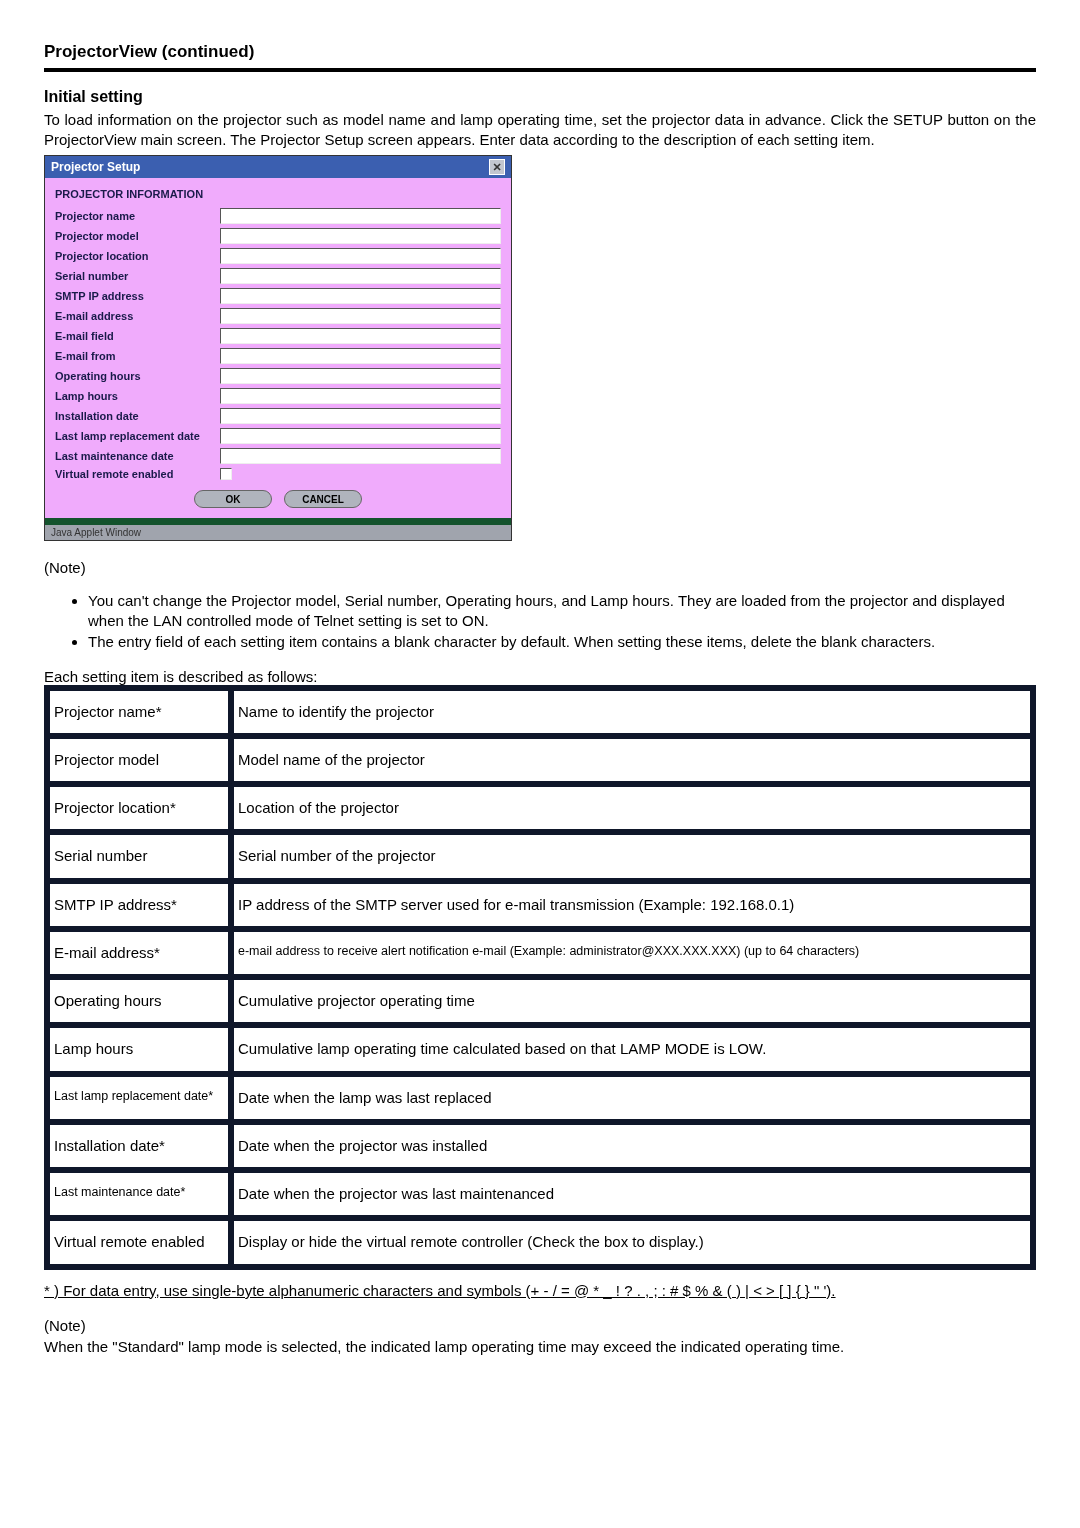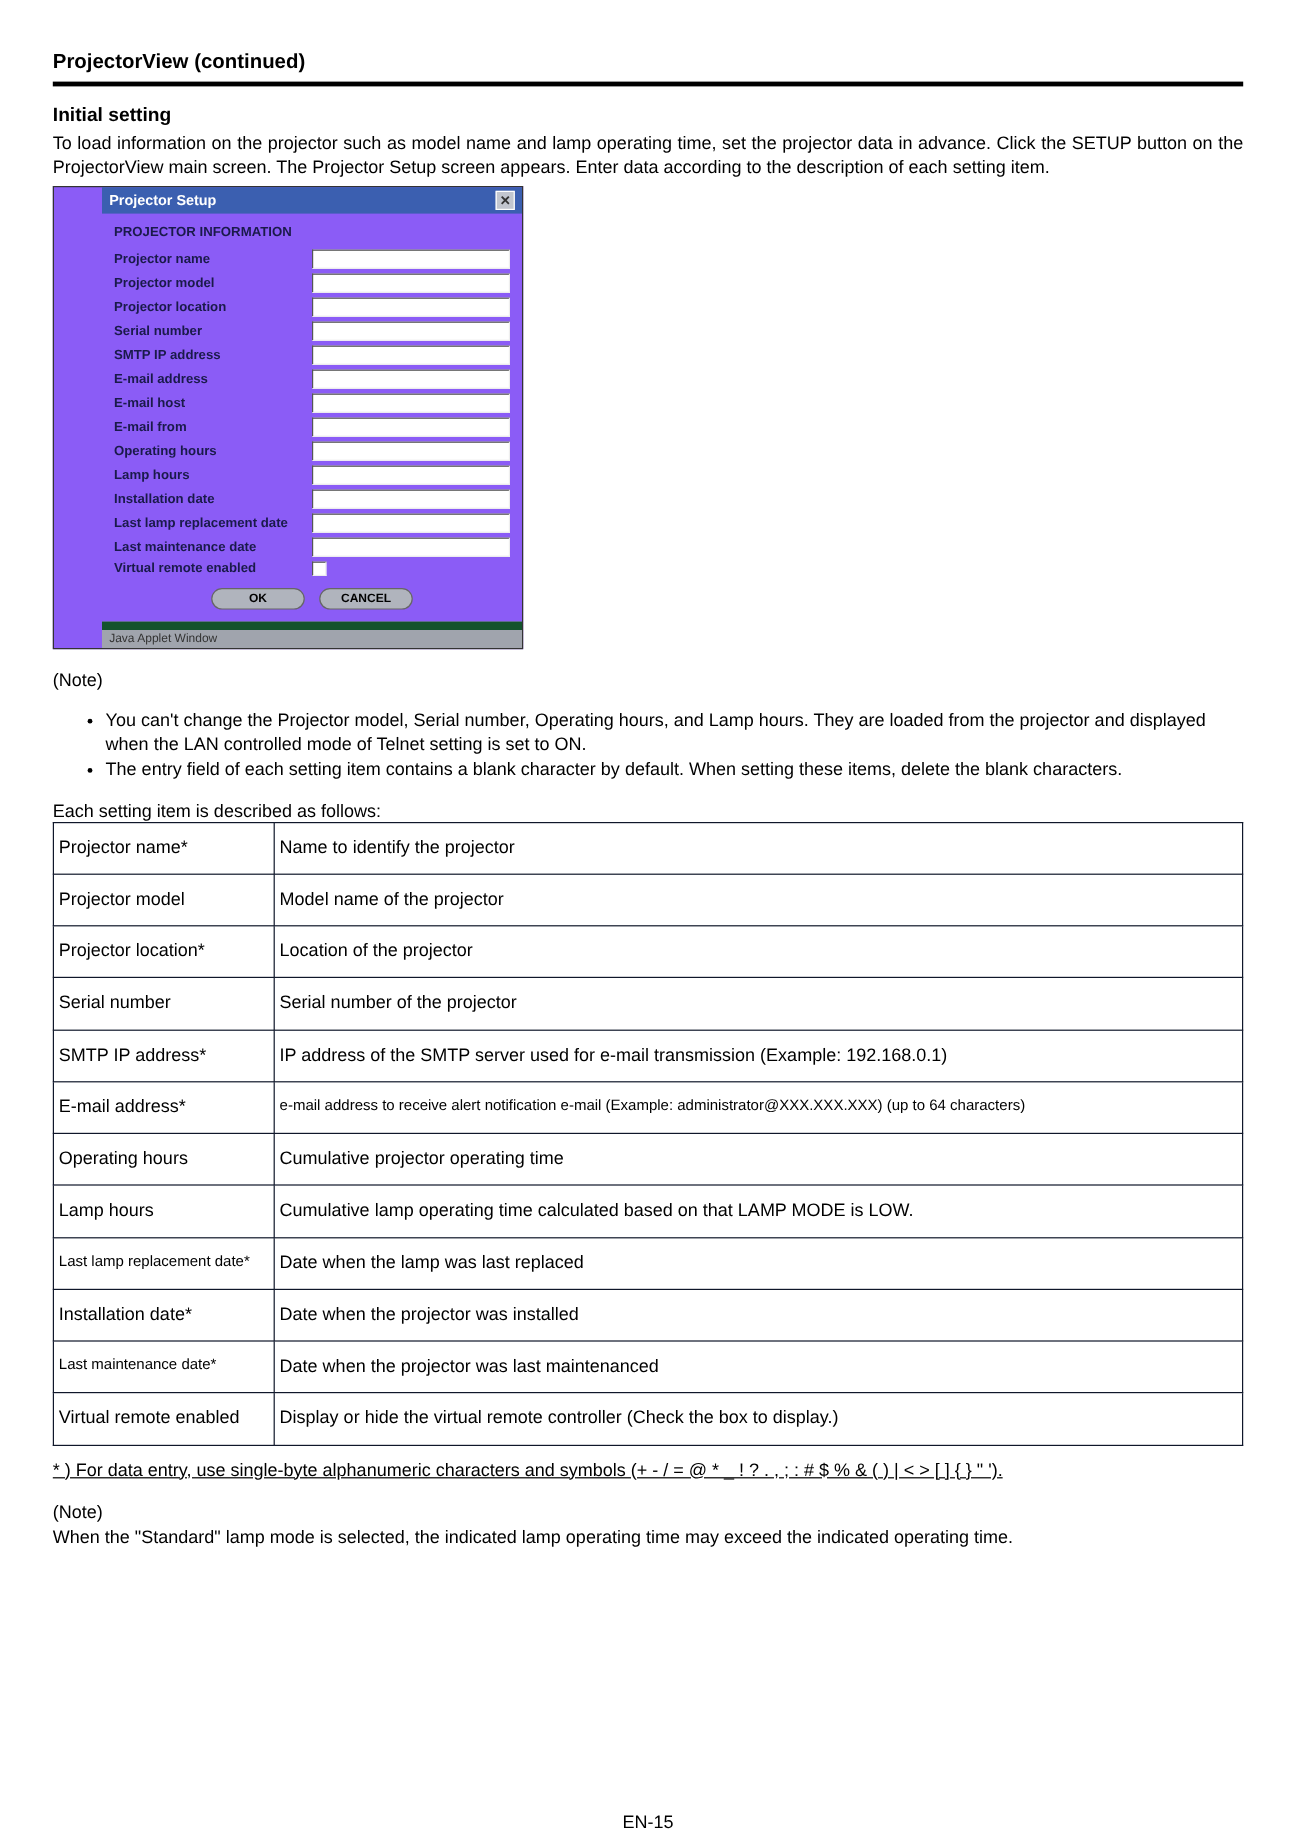--- a/index.html
+++ b/index.html
@@ -28,26 +28,25 @@
     margin: 0 0 4px 0;
   }
   .body-text {
     text-align: justify;
     margin: 0 0 6px 0;
     line-height: 1.3;
   }
 
   
   .dialog {
-    width: 392px;
-    background: #8b5cf6;
+    width: 468px;
+    background: #f0abfc;
     border: 1px solid #333;
     margin-top: 4px;
     margin-bottom: 18px;
-    padding-left: 40px;
   }
   .dialog-titlebar {
     background: #3b5fb0;
     color: #fff;
     font-weight: bold;
     font-size: 12px;
     padding: 3px 6px;
     display: flex;
     justify-content: space-between;
     align-items: center;
@@ -135,21 +134,21 @@
   ul.note-list li { margin-bottom: 2px; line-height: 1.3; }
 
   .settings-intro { margin-bottom: 0; }
   table.desc-table {
     width: 100%;
     border-collapse: collapse;
     margin-top: 0;
     margin-bottom: 12px;
   }
   table.desc-table td {
-    border: 1px solid #0f172a;
+    border: 6px solid #0f172a;
     padding: 11px 4px;
     font-size: 15px;
     vertical-align: top;
     line-height: 1.35;
   }
   table.desc-table td.small { font-size: 12.5px; }
   table.desc-table td:first-child { width: 184px; }
 
   .footnote { margin: 6px 0 18px 0; text-decoration: underline; }
   .note2 { margin: 0 0 4px 0; }
@@ -196,21 +195,21 @@
     </div>
     <div class="field-row">
       <div class="field-label">SMTP IP address</div>
       <div class="field-input"></div>
     </div>
     <div class="field-row">
       <div class="field-label">E-mail address</div>
       <div class="field-input"></div>
     </div>
     <div class="field-row">
-      <div class="field-label">E-mail host</div>
+      <div class="field-label">E-mail field</div>
       <div class="field-input"></div>
     </div>
     <div class="field-row">
       <div class="field-label">E-mail from</div>
       <div class="field-input"></div>
     </div>
     <div class="field-row">
       <div class="field-label">Operating hours</div>
       <div class="field-input"></div>
     </div>

